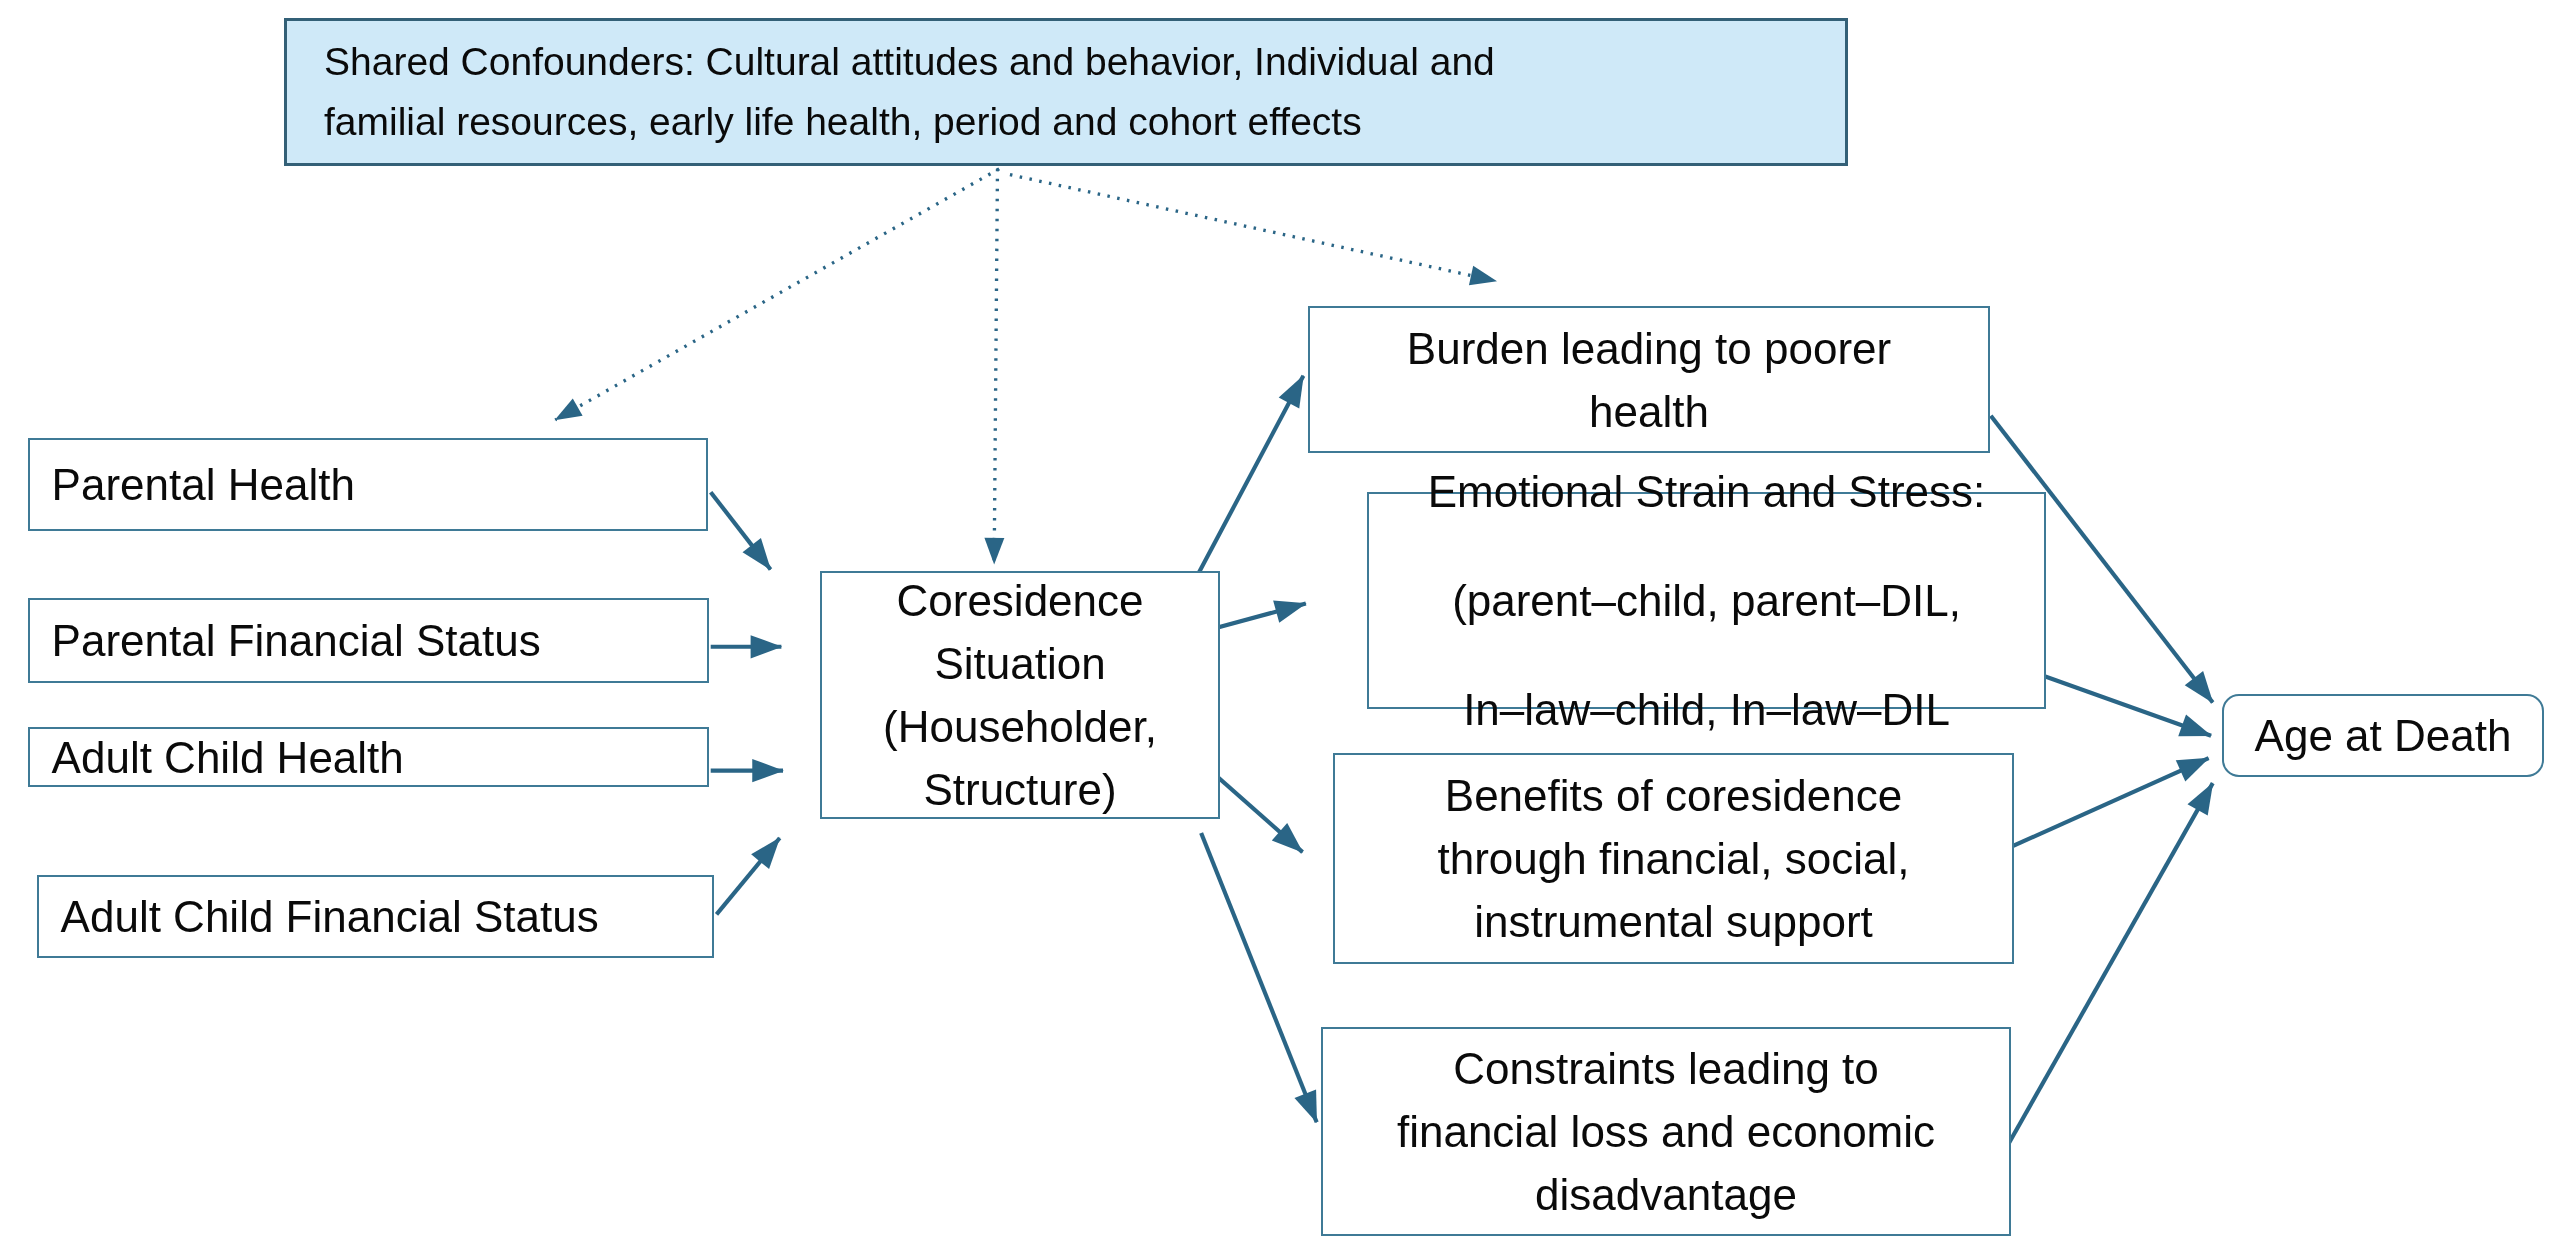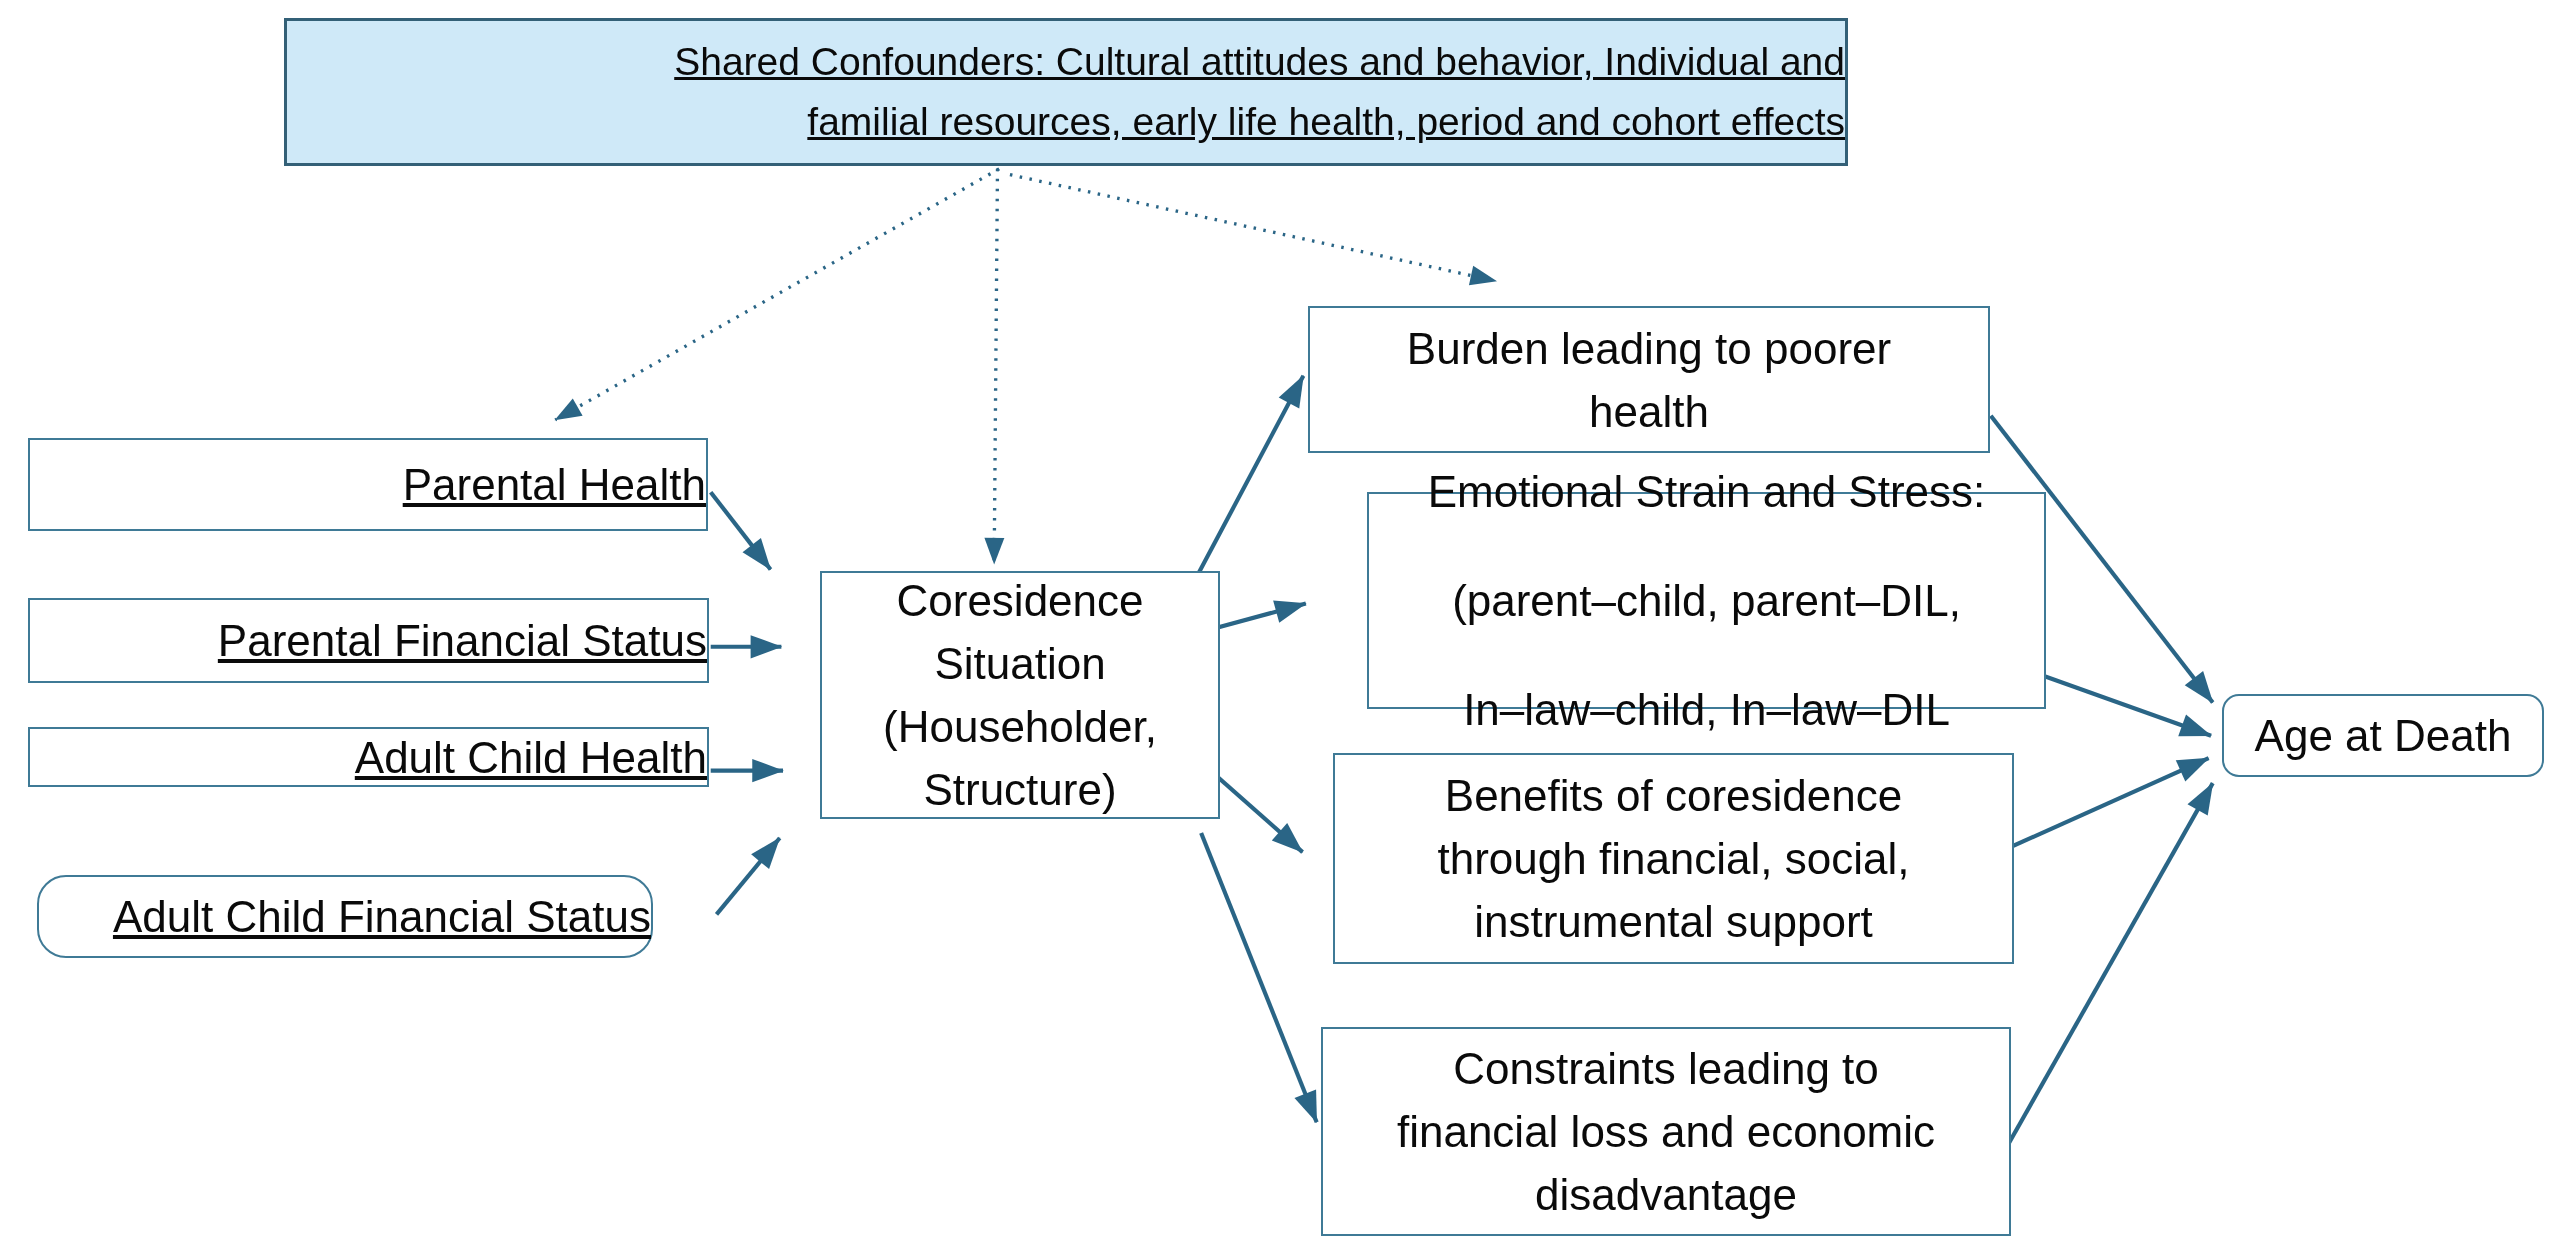--- a/index.html
+++ b/index.html
@@ -17,33 +17,33 @@
     border:2.5px solid var(--c-box_border,#3f7a96);
     box-sizing:border-box;
     display:flex;
     flex-direction:column;
     justify-content:center;
     font-size:44px;
     line-height:63px;
     white-space:nowrap;
   }
   .node .line{display:block;}
-  .left-align{align-items:flex-end;padding-left:21.6px;text-decoration:underline;}
+  .left-align{align-items:flex-start;padding-left:21.6px;}
   .center-align{align-items:center;text-align:center;}
   #confounders{
     left:284px;top:18.3px;width:1564px;height:148px;
     background:var(--c-confounders_fill,#cfe9f8);
     border:3.3px solid var(--c-confounders_border,#336077);
     font-size:39px;line-height:60px;
     padding-left:37px;
   }
   #parental-health{left:28px;top:438px;width:680px;height:93px;}
   #parental-financial{left:28px;top:598px;width:681px;height:85px;}
   #adult-child-health{left:28px;top:727px;width:681px;height:60px;}
-  #adult-child-financial{left:37px;top:875px;width:616px;height:83px;border-radius:29px;}
+  #adult-child-financial{left:37px;top:875px;width:677px;height:83px;}
   #coresidence{left:820px;top:571px;width:400px;height:248px;}
   #burden{left:1308px;top:306px;width:682px;height:147px;}
   #emotional{left:1367px;top:492px;width:679px;height:217px;gap:46px;}
   #benefits{left:1309px;top:753px;width:681px;height:211px;margin-left:24px;}
   #constraints{left:1321px;top:1027px;width:690px;height:209px;}
   #age-at-death{left:2222px;top:694px;width:322px;height:83px;border-radius:17px;}
   #edges{
     position:absolute;left:0;top:0;width:2576px;height:1257px;
     pointer-events:none;
   }

